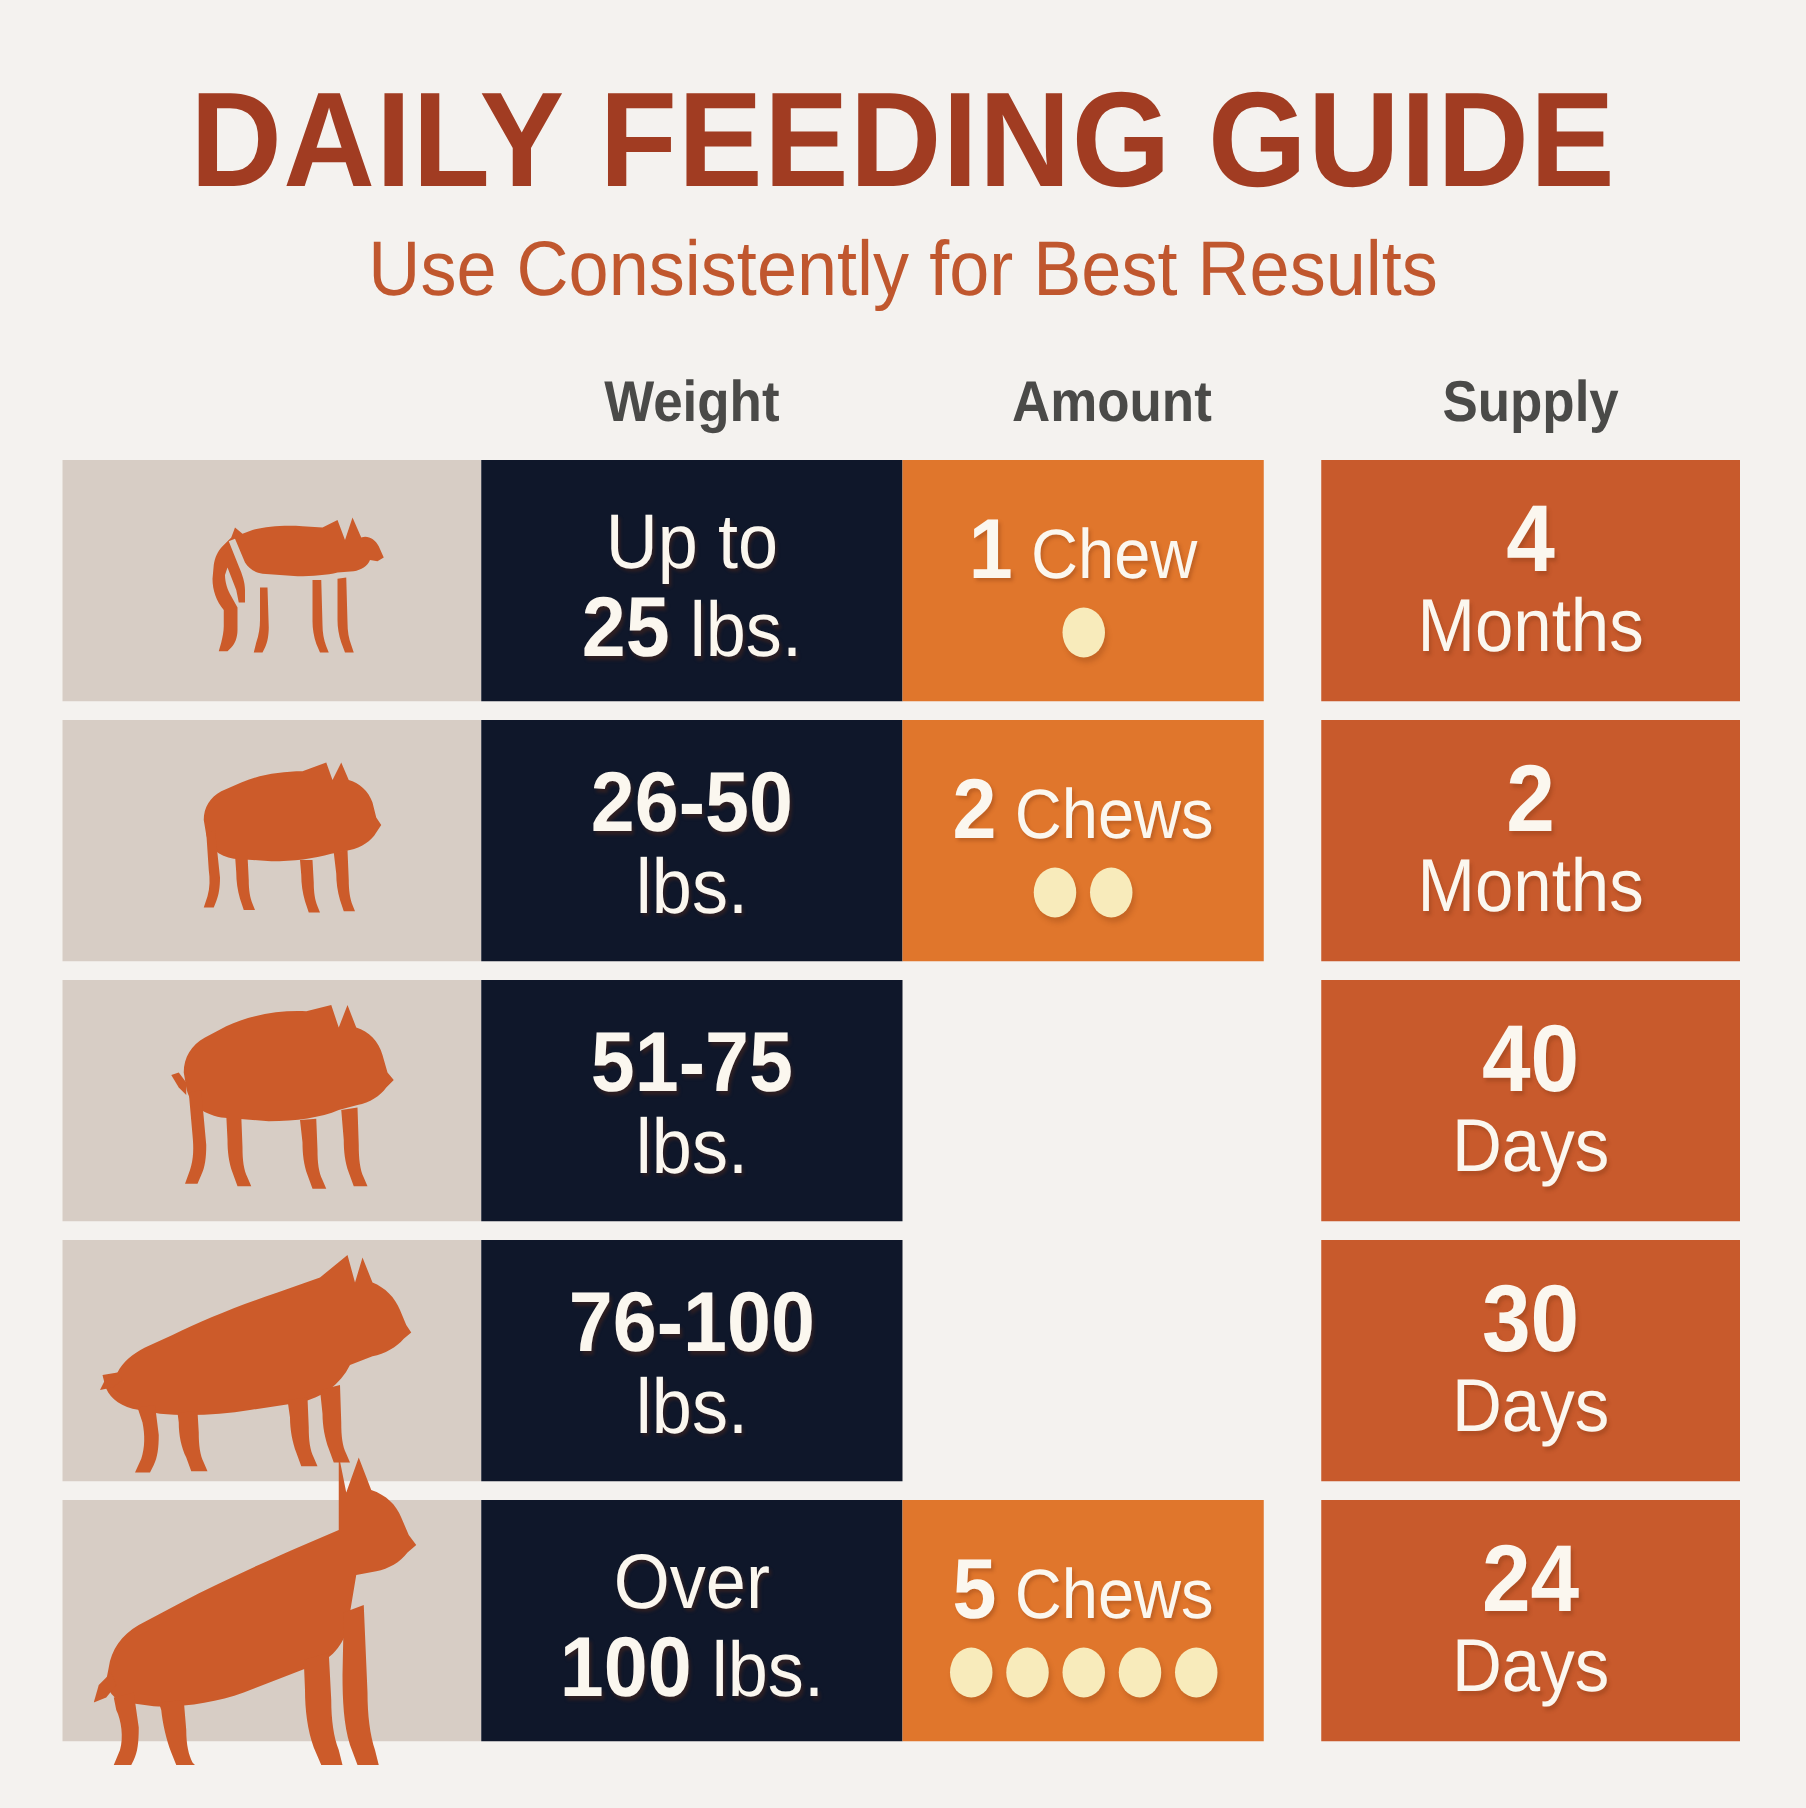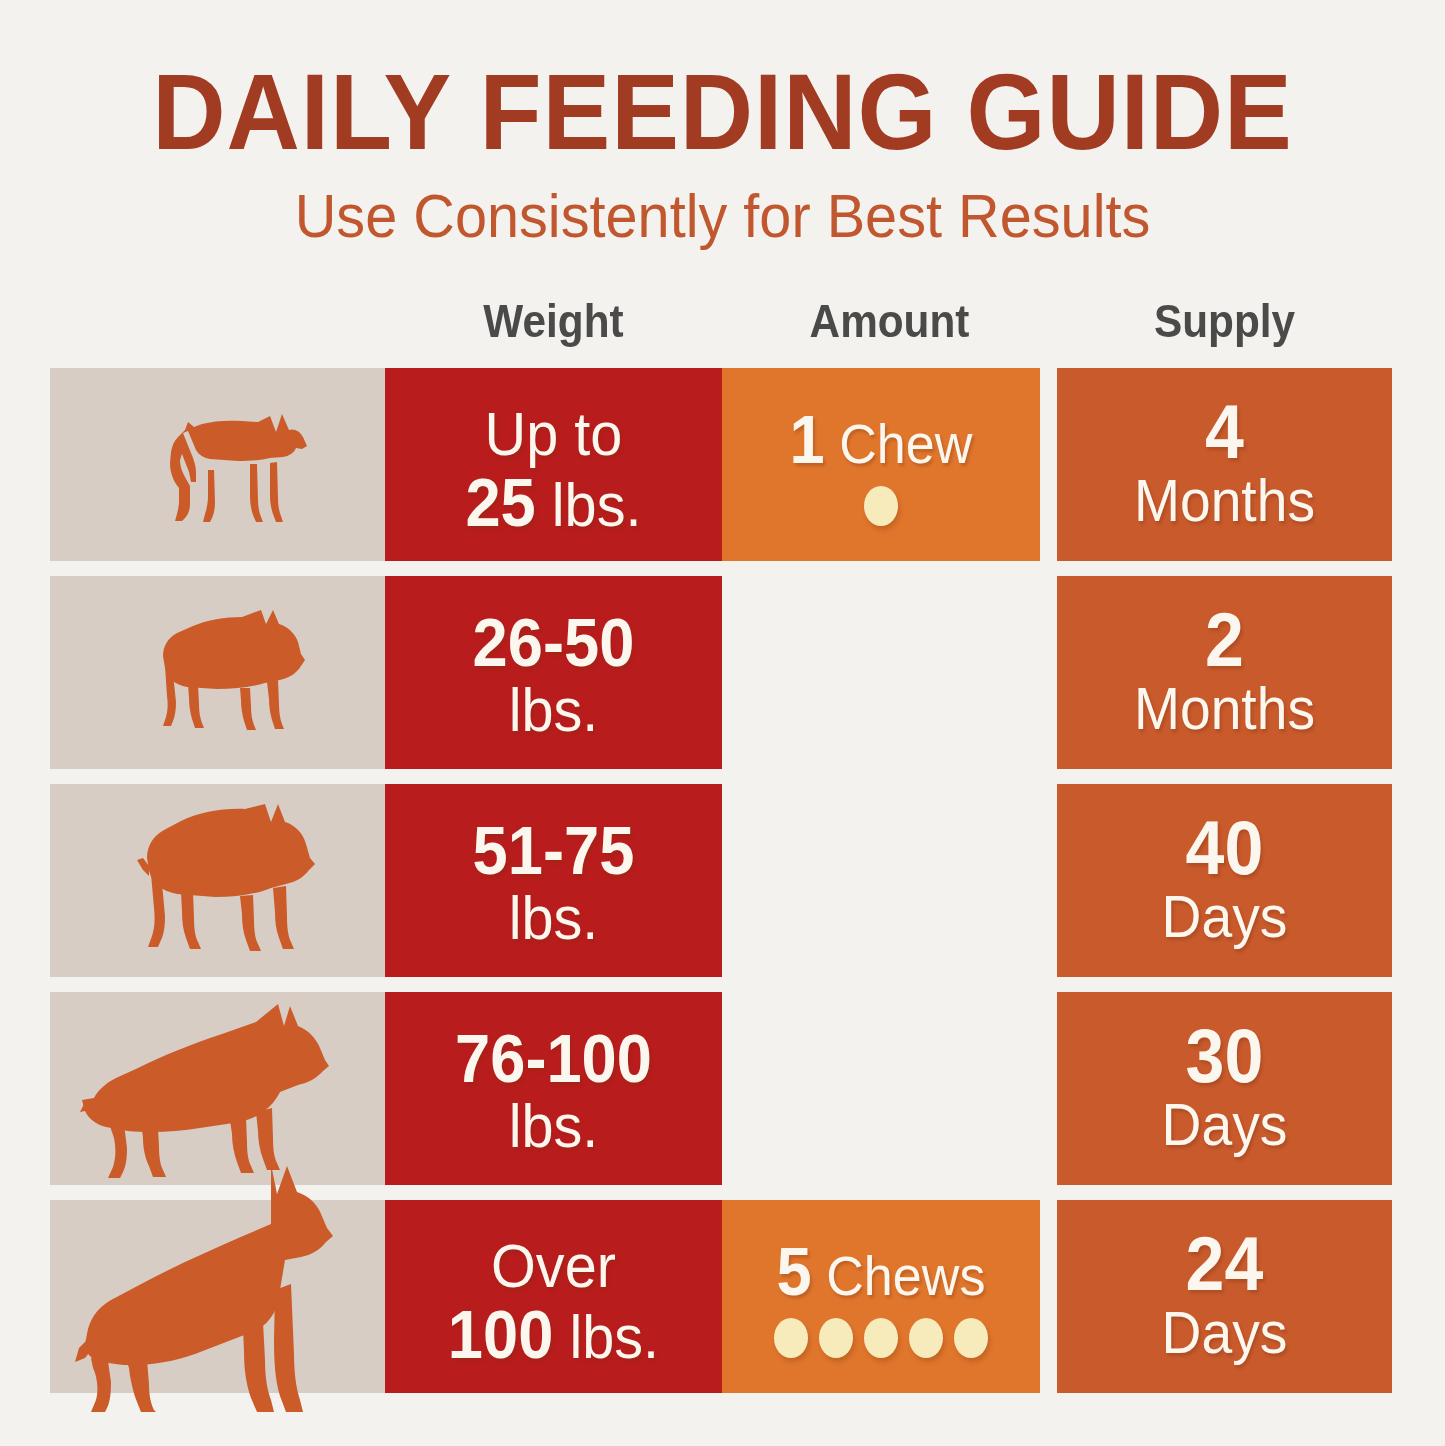--- a/index.html
+++ b/index.html
@@ -50,22 +50,22 @@
   .ch-amount{left:722px;width:335px;}
   .ch-supply{left:1057px;width:335px;}
 
   
   .table{position:absolute;left:50px;top:368px;width:1342px;}
   .row{position:relative;height:193px;margin-bottom:15px;}
   .row:last-child{margin-bottom:0;padding-left:31px;}
 
   .cell{position:absolute;top:0;height:193px;box-sizing:border-box;}
   .c-dog   {left:0px;   width:335px; background:#D7CDC5;}
-  .c-weight{left:335px; width:337px; background:#b91c1c;}
-  .c-amount{left:672px; width:318px; background:#E0762C;}
+  .c-weight{left:335px; width:337px; background:#0f172a;}
+  .c-amount{left:672px; width:289px; background:#E0762C;}
   .c-supply{left:1007px;width:335px; background:#C85A2C;}
 
   
   .dogwrap{
     position:absolute;left:0;top:0;width:335px;height:193px;
     overflow:visible;
   }
   .dogwrap svg{position:absolute;display:block;}
 
   
@@ -172,20 +172,27 @@
             <path fill="#CC5B2A" d="M20,62 L27,60 L31,98 C31,106 30,112 28,117 L26,122 L18,122 L21,113 C23,106 23,99 22,92 Z"></path>
             <path fill="#CC5B2A" d="M43,80 L53,80 L54,100 C54,108 55,114 57,119 L59,124 L50,124 L47,115 C45,108 44,101 44,94 Z"></path>
             <path fill="#CC5B2A" d="M95,84 L105,84 L106,102 C106,110 107,116 109,121 L111,126 L102,126 L99,117 C97,110 96,103 96,96 Z"></path>
             <path fill="#CC5B2A" d="M122,78 L133,76 L134,100 C134,108 135,115 137,120 L139,125 L130,125 L127,116 C125,109 124,102 124,95 Z"></path>
           </svg>
         </div>
       </div>
       <div class="cell c-weight">
         <div class="txt l1 big">26-50</div>
         <div class="txt l2 reg">lbs.</div>
+      </div>
+      <div class="cell c-amount">
+        <div class="amt-line"><span class="amt-num">2</span><span class="amt-word">&nbsp;</span><span class="amt-word">Chews</span></div>
+        <div class="pills">
+          <span class="pill"></span>
+          <span class="pill"></span>
+        </div>
       </div>
       <div class="cell c-supply">
         <div class="sup-num">2</div>
         <div class="sup-unit">Months</div>
       </div>
     </div>
 
     <div class="row">
       <div class="cell c-dog">
         <div class="dogwrap">

